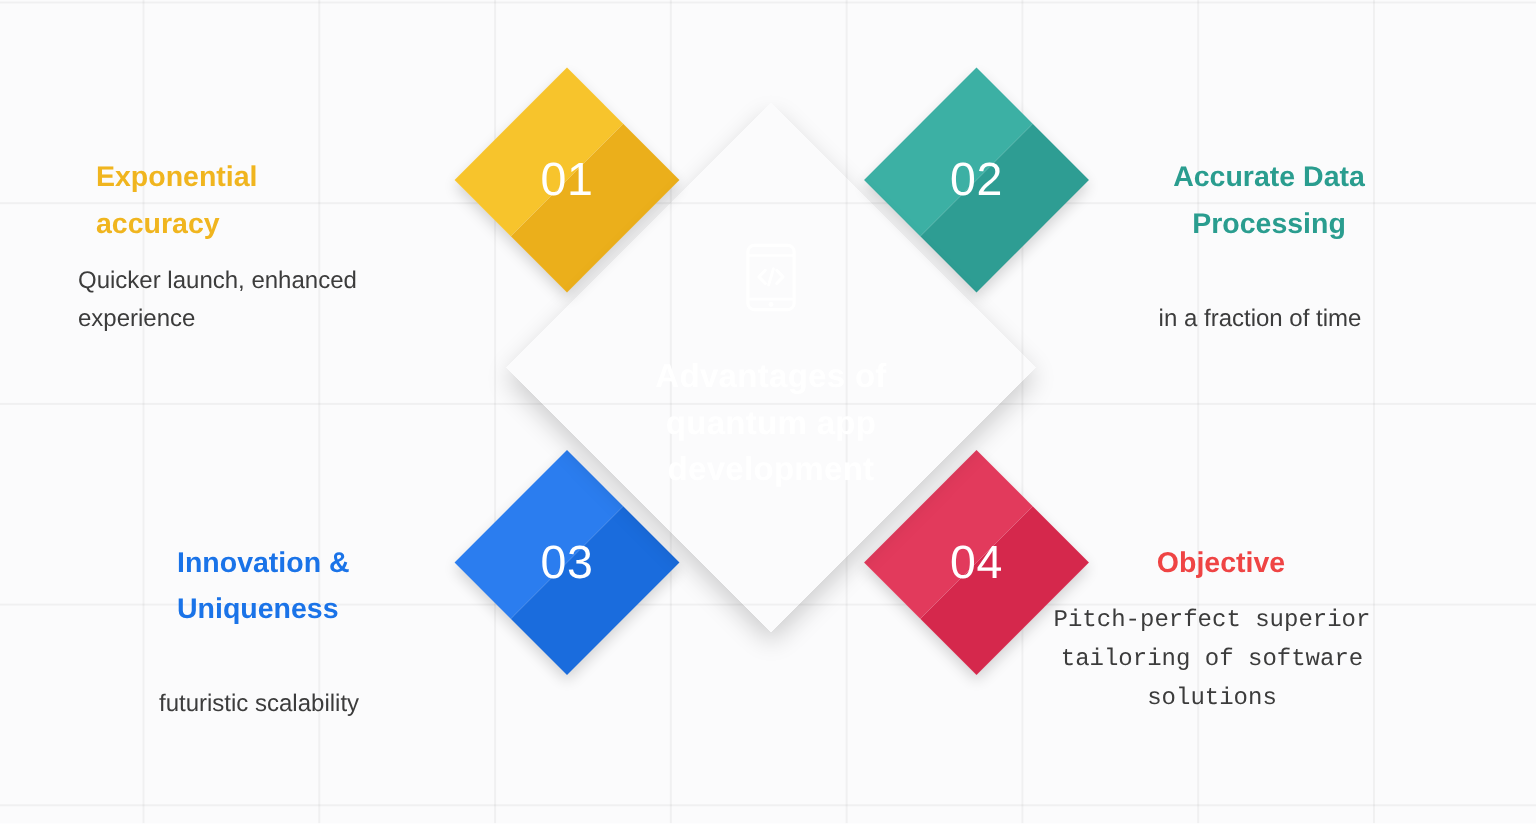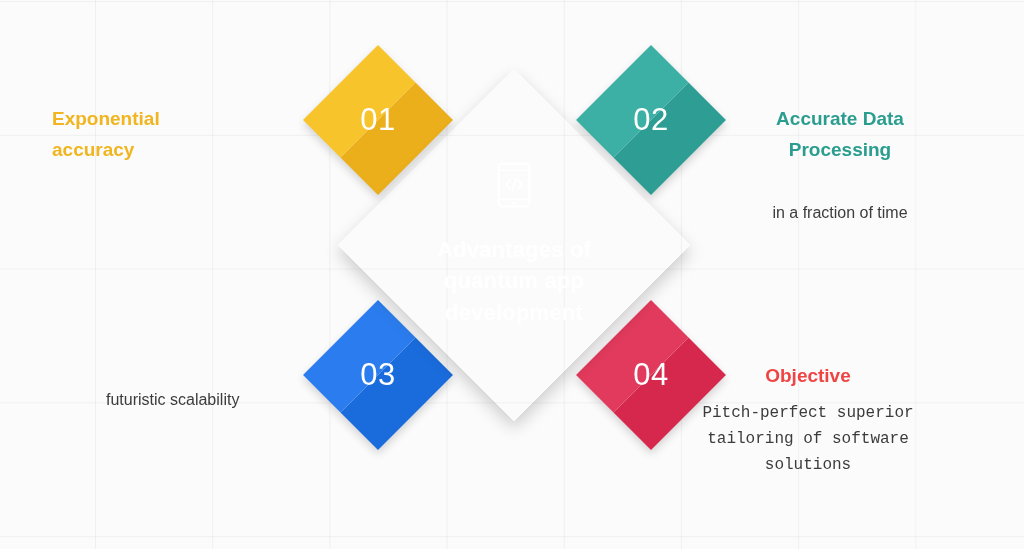--- a/index.html
+++ b/index.html
@@ -112,21 +112,21 @@
   }
 
   
   .label {
     position: absolute;
   }
   .label .heading {
     font-size: 19px;
     font-weight: bold;
     line-height: 1.62;
-    margin: 0 0 9px 0;
+    margin: 0 0 9px 12px;
   }
   .label .body {
     font-size: 16px;
     line-height: 1.62;
     color: #3c3c3c;
     margin: 0;
     font-weight: 400;
   }
   .label.left  { text-align: left; }
   .label.right { text-align: center; }
@@ -141,34 +141,42 @@
 
 <div id="stage" style="background: rgb(251, 251, 252);">
 
   <div id="grid"></div>
 
   <div class="label left" id="lbl01">
     <div class="heading" style="color: rgb(240, 181, 31);">
       <span>Exponential</span><br>
       <span>accuracy</span>
     </div>
+    <div class="body" style="color: rgb(60, 60, 60);">
+      <span>Quicker launch, enhanced</span><br>
+      <span>experience</span>
+    </div>
   </div>
 
   <div class="label right" id="lbl02">
     <div class="heading" style="color: rgb(42, 157, 143);">
       <span>Accurate Data</span><br>
       <span>Processing</span>
     </div>
     <div class="body" style="color: rgb(60, 60, 60);">
       <br>
       <span>in a fraction of time</span>
     </div>
   </div>
 
   <div class="label left" id="lbl03">
+    <div class="heading" style="color: rgb(26, 115, 232);">
+      <span>Innovation &amp;</span><br>
+      <span>Uniqueness</span>
+    </div>
     <div class="body" style="color: rgb(60, 60, 60);">
       <br>
       <span>futuristic scalability</span>
     </div>
   </div>
 
   <div class="label right" id="lbl04">
     <div class="heading" style="color: #ef4444;">
       <span>Objective</span><br>
     </div>

